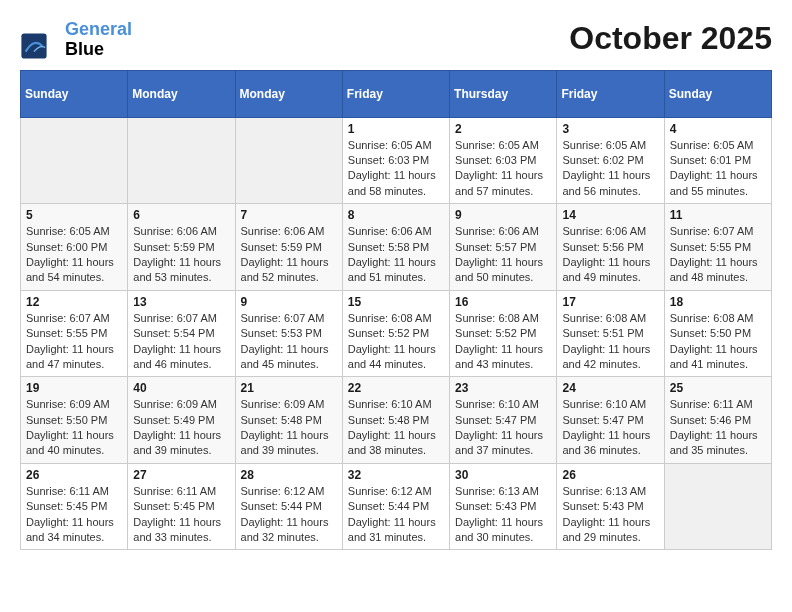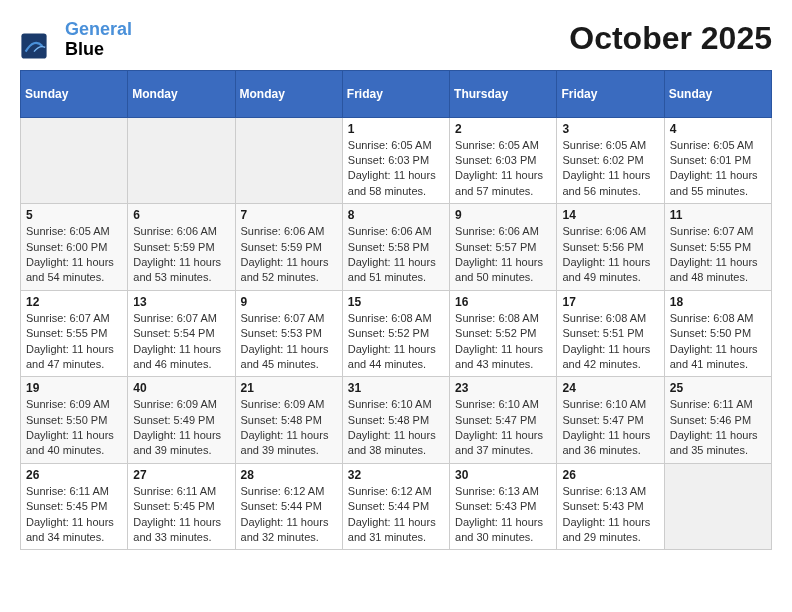--- a/index.html
+++ b/index.html
@@ -267,21 +267,21 @@
 and 39 minutes.</div>
         </td>
         <td>
           <div class="day-num">21</div>
           <div class="day-info" style="white-space: pre-line;">Sunrise: 6:09 AM
 Sunset: 5:48 PM
 Daylight: 11 hours
 and 39 minutes.</div>
         </td>
         <td>
-          <div class="day-num">31</div>
+          <div class="day-num">22</div>
           <div class="day-info" style="white-space: pre-line;">Sunrise: 6:10 AM
 Sunset: 5:48 PM
 Daylight: 11 hours
 and 38 minutes.</div>
         </td>
         <td>
           <div class="day-num">23</div>
           <div class="day-info" style="white-space: pre-line;">Sunrise: 6:10 AM
 Sunset: 5:47 PM
 Daylight: 11 hours

